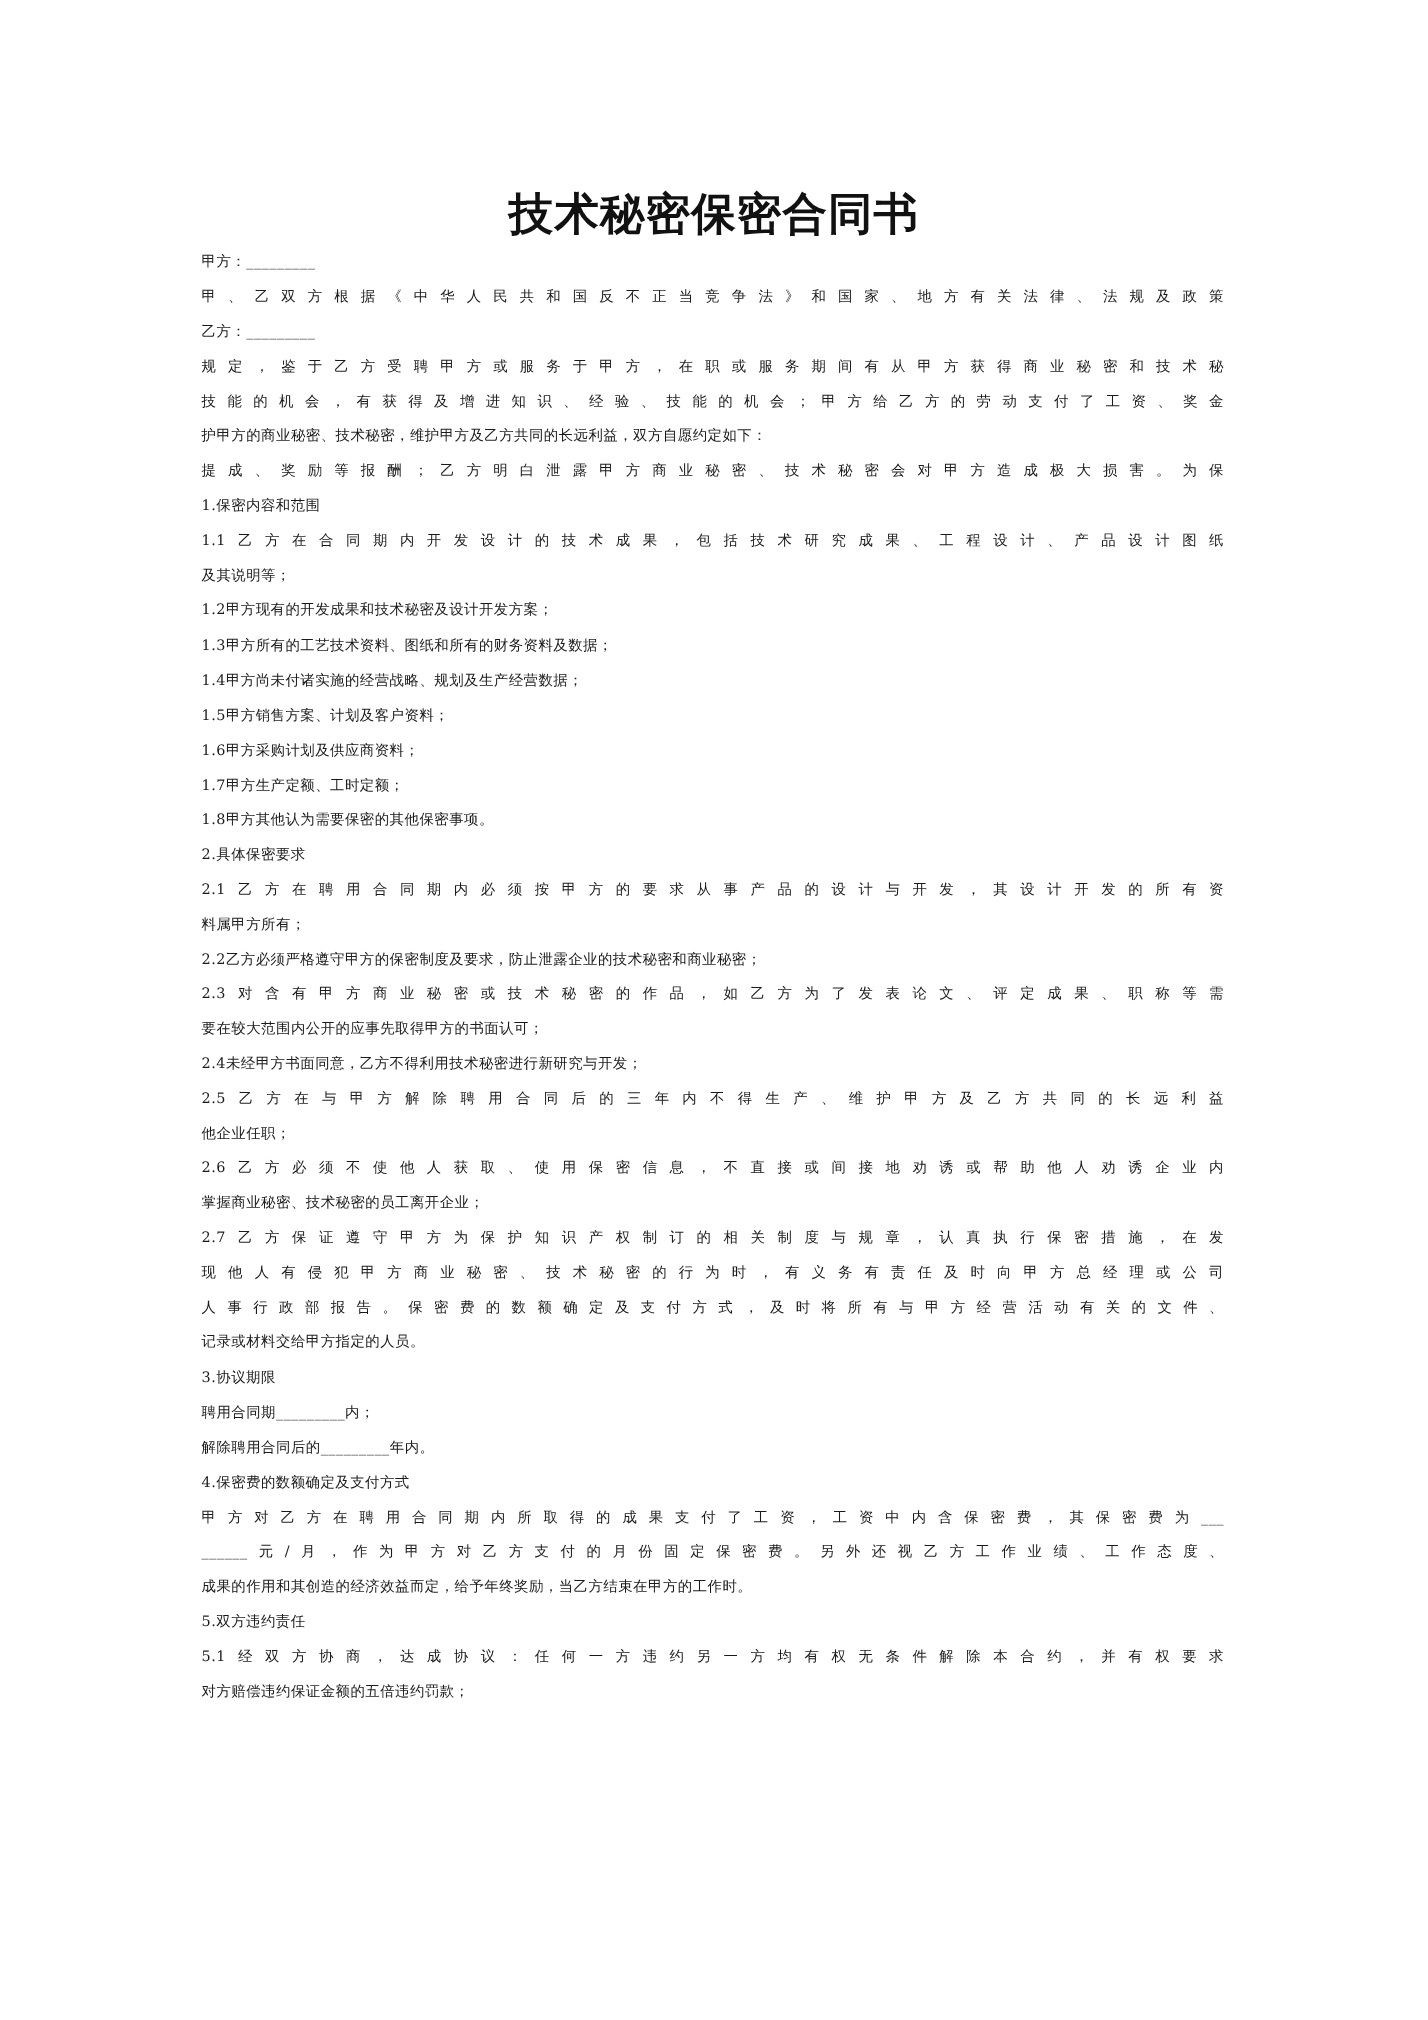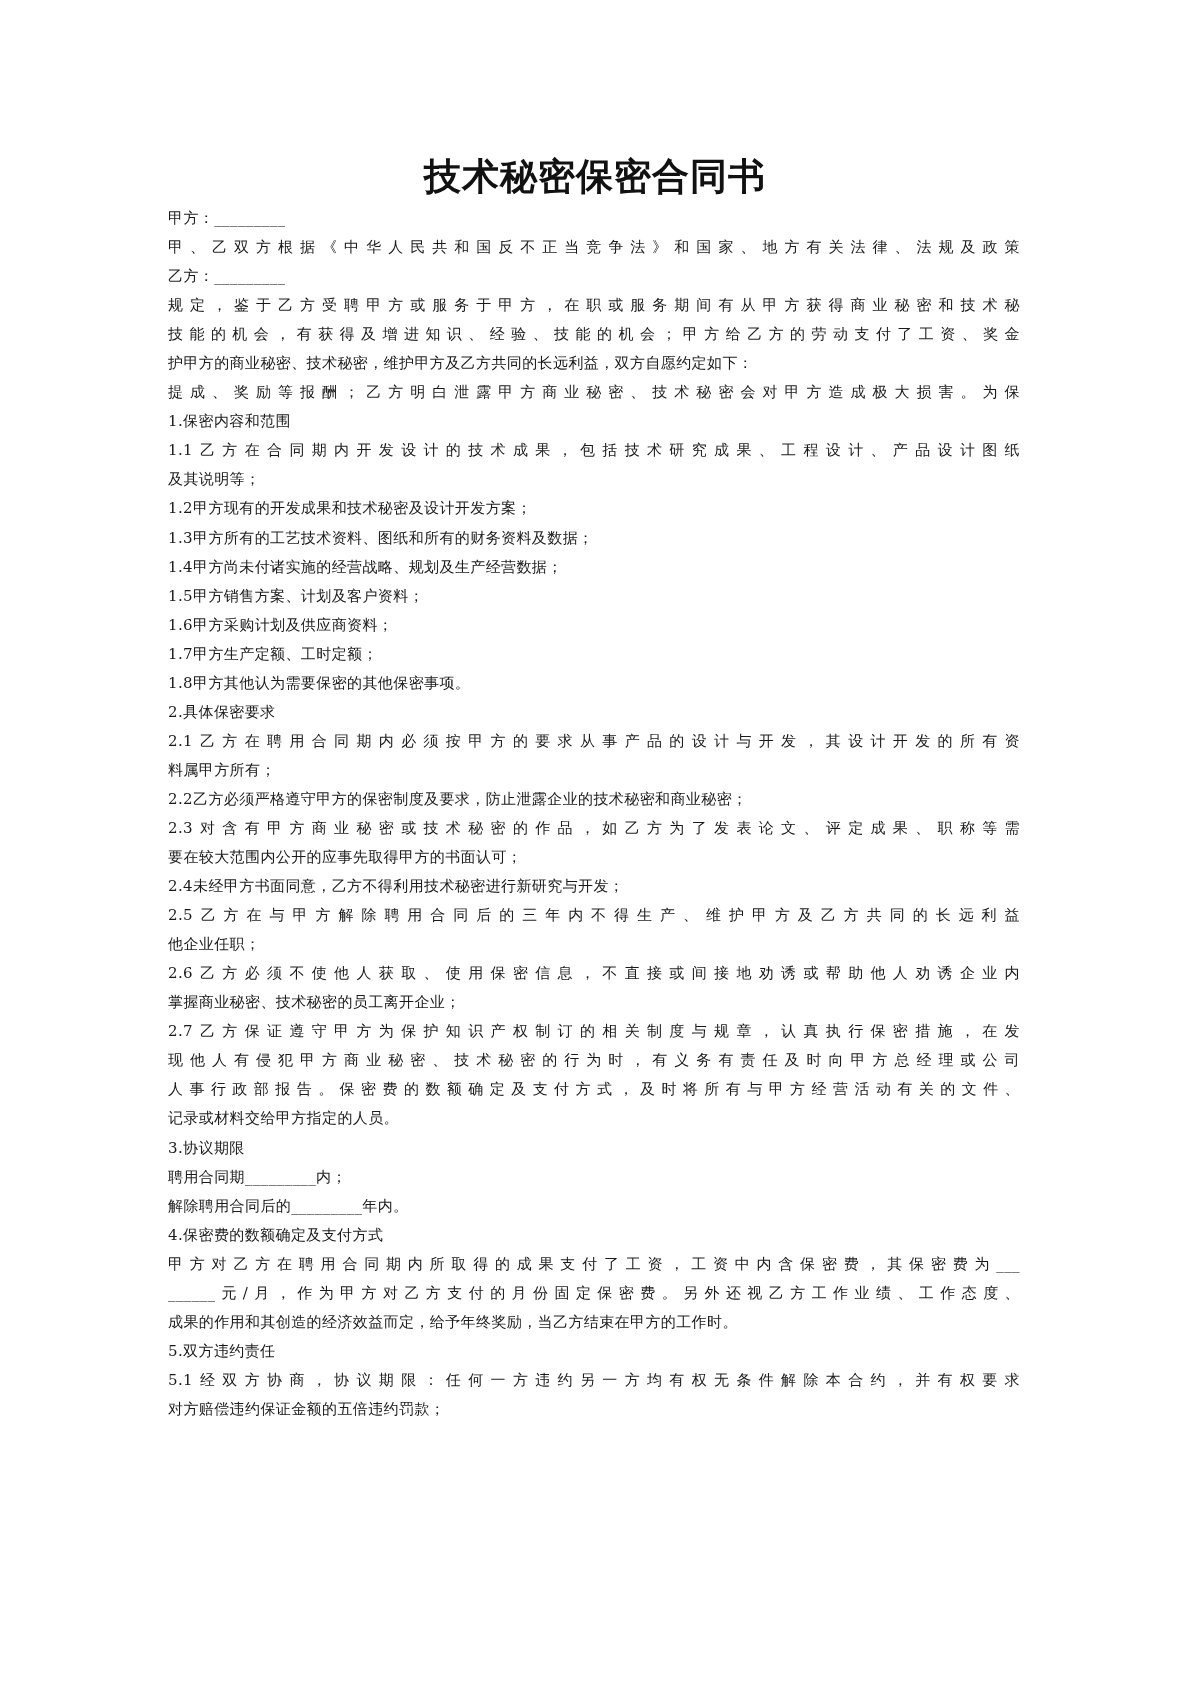--- a/index.html
+++ b/index.html
@@ -1,22 +1,22 @@
 <!DOCTYPE html>
 <html><head>
 <meta charset="utf-8">
 <style>
   html, body { margin: 0; padding: 0; background: #ffffff; }
   body { width: 1190px; height: 1683px; position: relative; overflow: hidden;
          font-family: "DejaVu Serif", "Liberation Serif", serif; color: #1a1a1a; }
   .title { position: absolute; left: 0; width: 1190px; top: 154px; text-align: center;
-           font-family: Liberation Mono, monospace; font-weight: bold;
+           font-family: Liberation Sans, sans-serif; font-weight: bold;
            font-size: 37px; letter-spacing: 1px; color: #111; line-height: 50px; }
   .body { position: absolute; left: 168px; top: 204px; width: 860px; }
-  .line { height: 29.05px; line-height: 29px; font-size: 15px; white-space: nowrap;
+  .line { height: 29.05px; line-height: 29px; font-size: 12px; white-space: nowrap;
           letter-spacing: 0.4px; }
   .line.just { text-align: justify; text-align-last: justify; width: 852px; }
 </style>
 </head>
 <body>
 
 <div class="title">技术秘密保密合同书</div>
 
 <div class="body" id="body">
     <div class="line">甲方：_________</div>
@@ -52,15 +52,15 @@
     <div class="line just">人事行政部报告。保密费的数额确定及支付方式，及时将所有与甲方经营活动有关的文件、</div>
     <div class="line">记录或材料交给甲方指定的人员。</div>
     <div class="line">3.协议期限</div>
     <div class="line">聘用合同期_________内；</div>
     <div class="line">解除聘用合同后的_________年内。</div>
     <div class="line">4.保密费的数额确定及支付方式</div>
     <div class="line just">甲方对乙方在聘用合同期内所取得的成果支付了工资，工资中内含保密费，其保密费为___</div>
     <div class="line just">______元/月，作为甲方对乙方支付的月份固定保密费。另外还视乙方工作业绩、工作态度、</div>
     <div class="line">成果的作用和其创造的经济效益而定，给予年终奖励，当乙方结束在甲方的工作时。</div>
     <div class="line">5.双方违约责任</div>
-    <div class="line just">5.1经双方协商，协议期限：任何一方违约另一方均有权无条件解除本合约，并有权要求</div>
+    <div class="line just">5.1经双方协商，达成协议：任何一方违约另一方均有权无条件解除本合约，并有权要求</div>
     <div class="line">对方赔偿违约保证金额的五倍违约罚款；</div>
   </div>
 
 </body></html>

